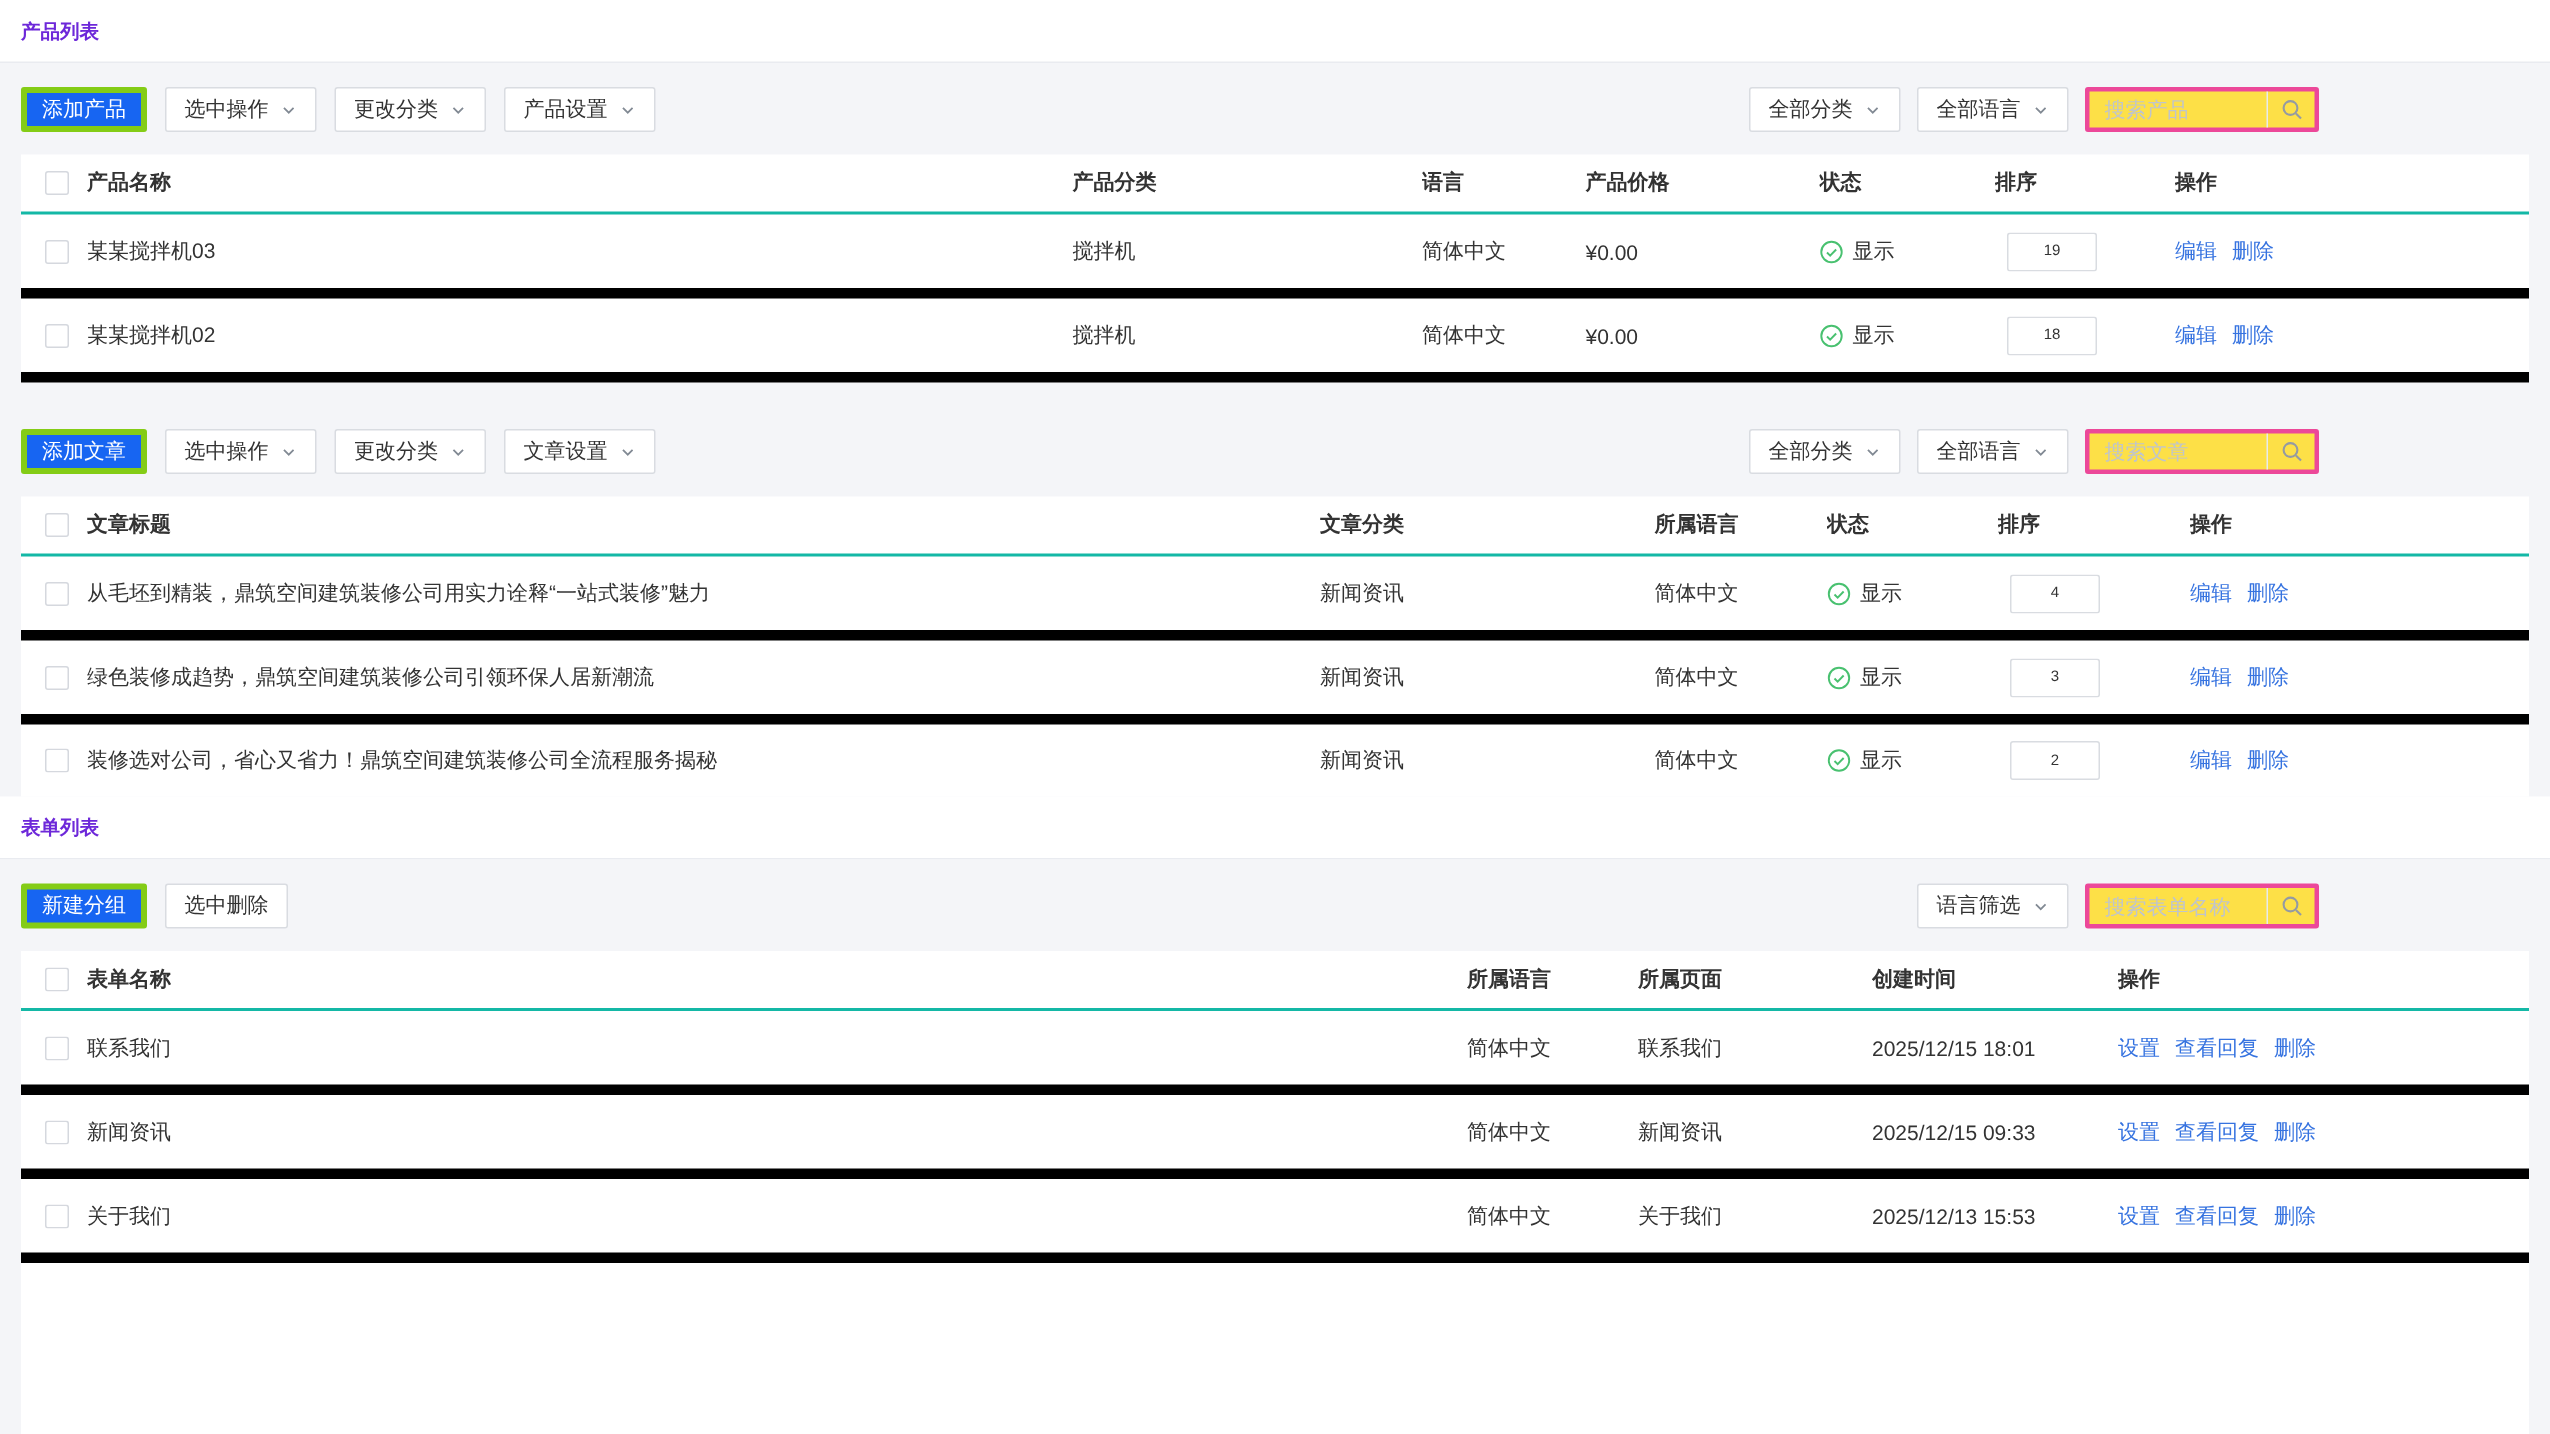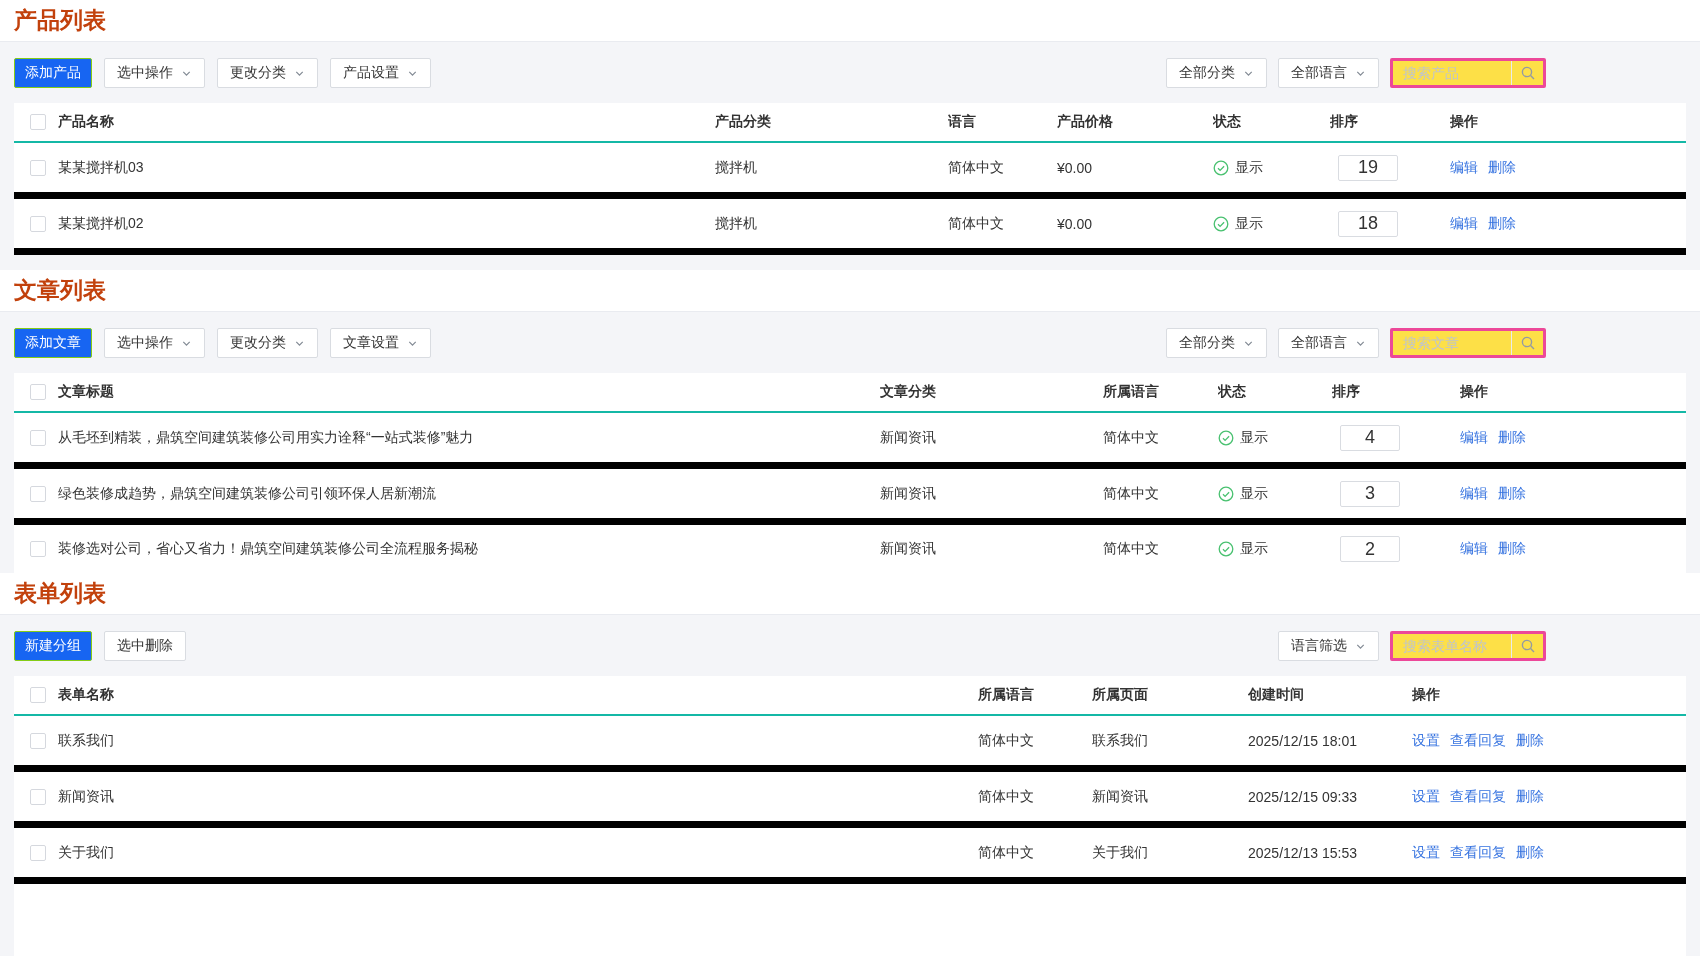--- a/index.html
+++ b/index.html
@@ -8,38 +8,38 @@
     font-family:"Liberation Sans","DejaVu Sans",sans-serif;
     color:#333; background:#f4f5f8; overflow:hidden;
   }
   .page { display:flex; flex-direction:column; width:1700px; height:956px; overflow:hidden; }
 
   
   .sec-title {
     flex:0 0 42px; height:42px; background:#fff; border-bottom:1px solid #e9ebf0;
     display:flex; align-items:center; padding:0 14px;
   }
-  .sec-title h2 { font-size:23px; font-weight:700; color:#c2410c; }
+  .sec-title h2 { font-size:13px; font-weight:700; color:#6d28d9; }
 
   
   .sec-body { background:#f4f5f8; padding:16px 14px 0 14px; flex:0 0 auto; }
   .sec-body.pad-b { padding-bottom:15px; }
   .sec-body.fill { flex:1 1 auto; display:flex; flex-direction:column; min-height:0;justify-content:center; }
   .sec-body.fill .tbl { flex:1 1 auto; }
 
   
   .toolbar { display:flex; justify-content:space-between; align-items:center; height:30px; margin-bottom:15px; }
   .tb-left { display:flex; gap:12px; align-items:center; }
   .tb-right { display:flex; gap:11px; align-items:center; margin-right:140px; }
   .btn {
     height:30px; border-radius:2px; font-size:14px; display:inline-flex;
     align-items:center; justify-content:center; cursor:pointer; white-space:nowrap;
     font-family:inherit;
   }
-  .btn.primary { background:#1765f2; border:1px solid #84cc16; color:#fff; padding:0 10px; }
+  .btn.primary { background:#1765f2; border:4px solid #84cc16; color:#fff; padding:0 10px; }
   .btn.drop, .btn.plain { background:#fff; border:1px solid #d9dce1; color:#333; padding:12px 12px; gap:8px; }
   .chev-icon { display:inline-flex; align-items:center; }
 
   
   .search { display:flex; height:30px; background:#fde047; border:3px solid #ec4899; border-radius:2px; align-items:stretch; }
   .search input { border:none; outline:none; width:118px; padding:0 10px; font-size:14px; color:#333; font-family:inherit; background:transparent; }
   .search input::placeholder { color:#bfc4cc; }
   .search-btn { width:32px; display:flex; align-items:center; justify-content:center; border-left:1px solid #e8eaee; cursor:pointer; }
 
   
@@ -53,21 +53,21 @@
   .trow { height:56px; border-bottom:7px solid #000000; }
   .trow.clip { height:48px; border-bottom:none; overflow:hidden; }
   .cell { font-size:14px; color:#333; padding-right:10px; white-space:nowrap; overflow:hidden; }
   .cb {
     width:16px; height:16px; border:1px solid #d5d8de; border-radius:2px;
     background:#fff; margin-left:16px; display:block; cursor:pointer;
   }
   .status { display:flex; align-items:center; gap:6px; }
   .sort-input {
     width:60px; height:26px; border:1px solid #d9dce1; border-radius:2px; background:#fff;
-    text-align:center; font-size:18px; color:#333; margin-left:8px; font-family:inherit; outline:none;
+    text-align:center; font-size:10px; color:#333; margin-left:8px; font-family:inherit; outline:none;
   }
   .links { display:flex; gap:10px; }
   .link { color:#3673e0; font-size:14px; cursor:pointer; }
 </style>
 </head>
 <body>
 
 <div class="page">
 
   <div class="sec-title">
@@ -193,23 +193,20 @@
           <div class="cell">
             <span class="links">
               <span class="link">编辑</span>
               <span class="link">删除</span>
             </span>
           </div>
         </div>
       </div>
   </div>
 
-  <div class="sec-title">
-    <h2>文章列表</h2>
-  </div>
   <div class="sec-body">
     <div class="toolbar">
       <div class="tb-left">
         <button class="btn primary">添加文章</button>
         <button class="btn drop">
           <span>选中操作</span>
           <span class="chev-icon">
               <svg width="11" height="11" viewBox="0 0 12 12">
                 <path d="M2.5 4.3 L6 7.8 L9.5 4.3" fill="none" stroke="#828a94" stroke-width="1.3"></path>
               </svg>

